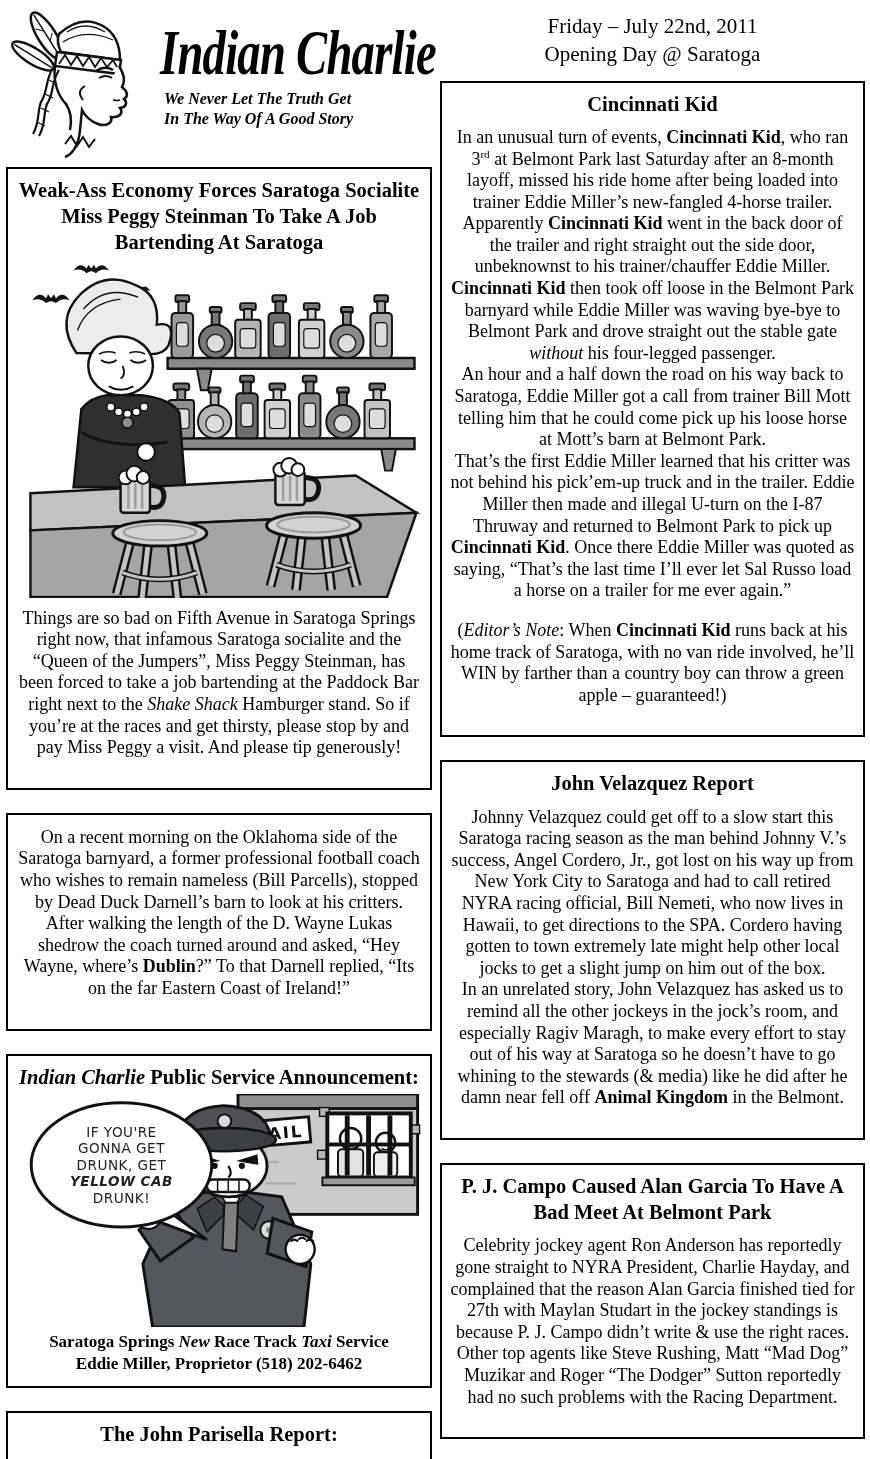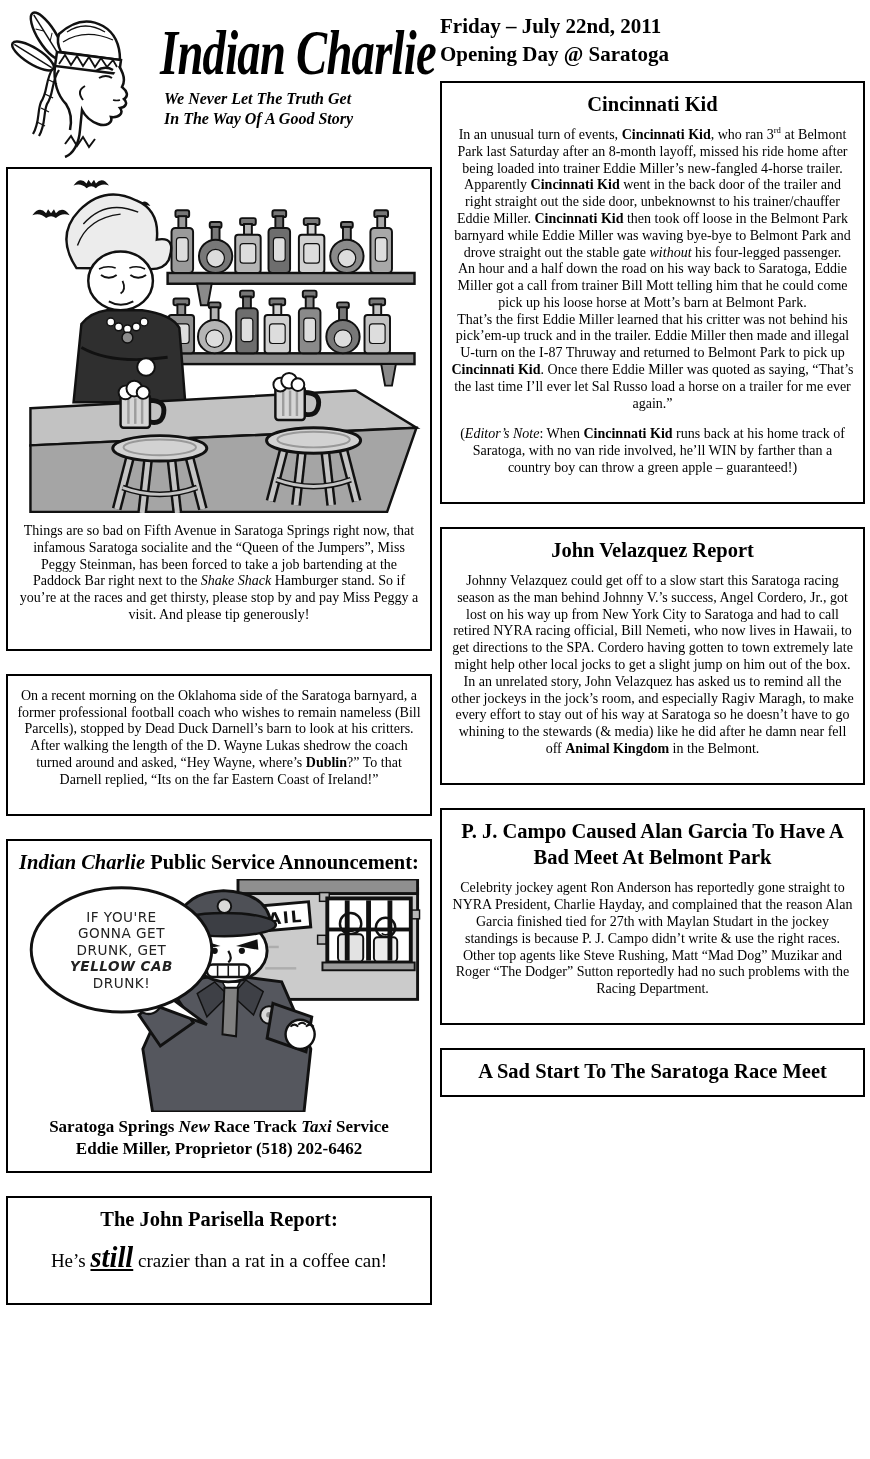--- a/index.html
+++ b/index.html
@@ -21,27 +21,27 @@
     font-size:63px; font-weight:bold; font-style:italic; letter-spacing:-1px;
     transform:scaleX(0.74); transform-origin:0 50%;
     line-height:1.05;
   }
   .masthead-tagline {
     font-size:16px; font-weight:bold; font-style:italic; line-height:1.22;
     margin-top:3px; padding-left:4px;
   }
 
   
-  .date-header { text-align:left; font-weight:bold; font-size:21px; line-height:1.35; margin:6px 0 12px; }
+  .date-header { text-align:center; font-weight:normal; font-size:21px; line-height:1.35; margin:6px 0 12px; }
 
   
   .box { border:2px solid #000; padding:2px 8px 11px; margin-bottom:23px; background:#fff; }
   .box:last-child { margin-bottom:0; }
   .box-title { font-size:20.5px; font-weight:bold; text-align:center; line-height:1.28; margin:6px 2px 0; }
-  .body-text { font-size:14px; line-height:1.2; text-align:center; margin-top:10px; }
+  .body-text { font-size:18px; line-height:1.2; text-align:center; margin-top:10px; }
   .note-text { margin-top:13px; }
   .b { font-weight:bold; }
   .i { font-style:italic; }
   .u { text-decoration:underline; }
   .big { font-size:1.5em; line-height:1; }
   sup { font-size:0.62em; line-height:0; }
 
   .cartoon { display:block; margin:4px auto 0; }
   .psa-caption { text-align:center; font-weight:bold; font-size:17px; line-height:1.3; margin-top:4px; }
   .parisella-body { font-size:19px; margin-top:12px; }
@@ -103,20 +103,21 @@
         <div class="masthead-text">
           <span class="masthead-title">Indian Charlie</span>
           <div class="masthead-tagline">
             <div>We Never Let The Truth Get</div>
             <div>In The Way Of A Good Story</div>
           </div>
         </div>
       </div>
 
       <div class="box">
+        <h2 class="box-title">Weak-Ass Economy Forces Saratoga Socialite Miss Peggy Steinman To Take A Job Bartending At Saratoga</h2>
         <svg class="cartoon" width="410" height="338" viewBox="0 0 405 345">
           <defs>
             <path id="bat" d="M0,7 Q7,-3 14,5 L16,1 L19,5 L22,1 L24,5 Q31,-3 38,7 Q30,4 24,10 Q19,6 14,10 Q8,4 0,7 Z"></path>
             <g id="bottleT">
               <rect x="-7" y="-64" width="14" height="7" rx="2" fill="#777" stroke="#111" stroke-width="2"></rect>
               <rect x="-4" y="-58" width="8" height="13" fill="currentColor" stroke="#111" stroke-width="2"></rect>
               <rect x="-11" y="-46" width="22" height="46" rx="4" fill="currentColor" stroke="#111" stroke-width="2"></rect>
               <rect x="-6" y="-36" width="12" height="24" rx="3" fill="#ddd" stroke="#111" stroke-width="1.2"></rect>
             </g>
             <g id="bottleR">

